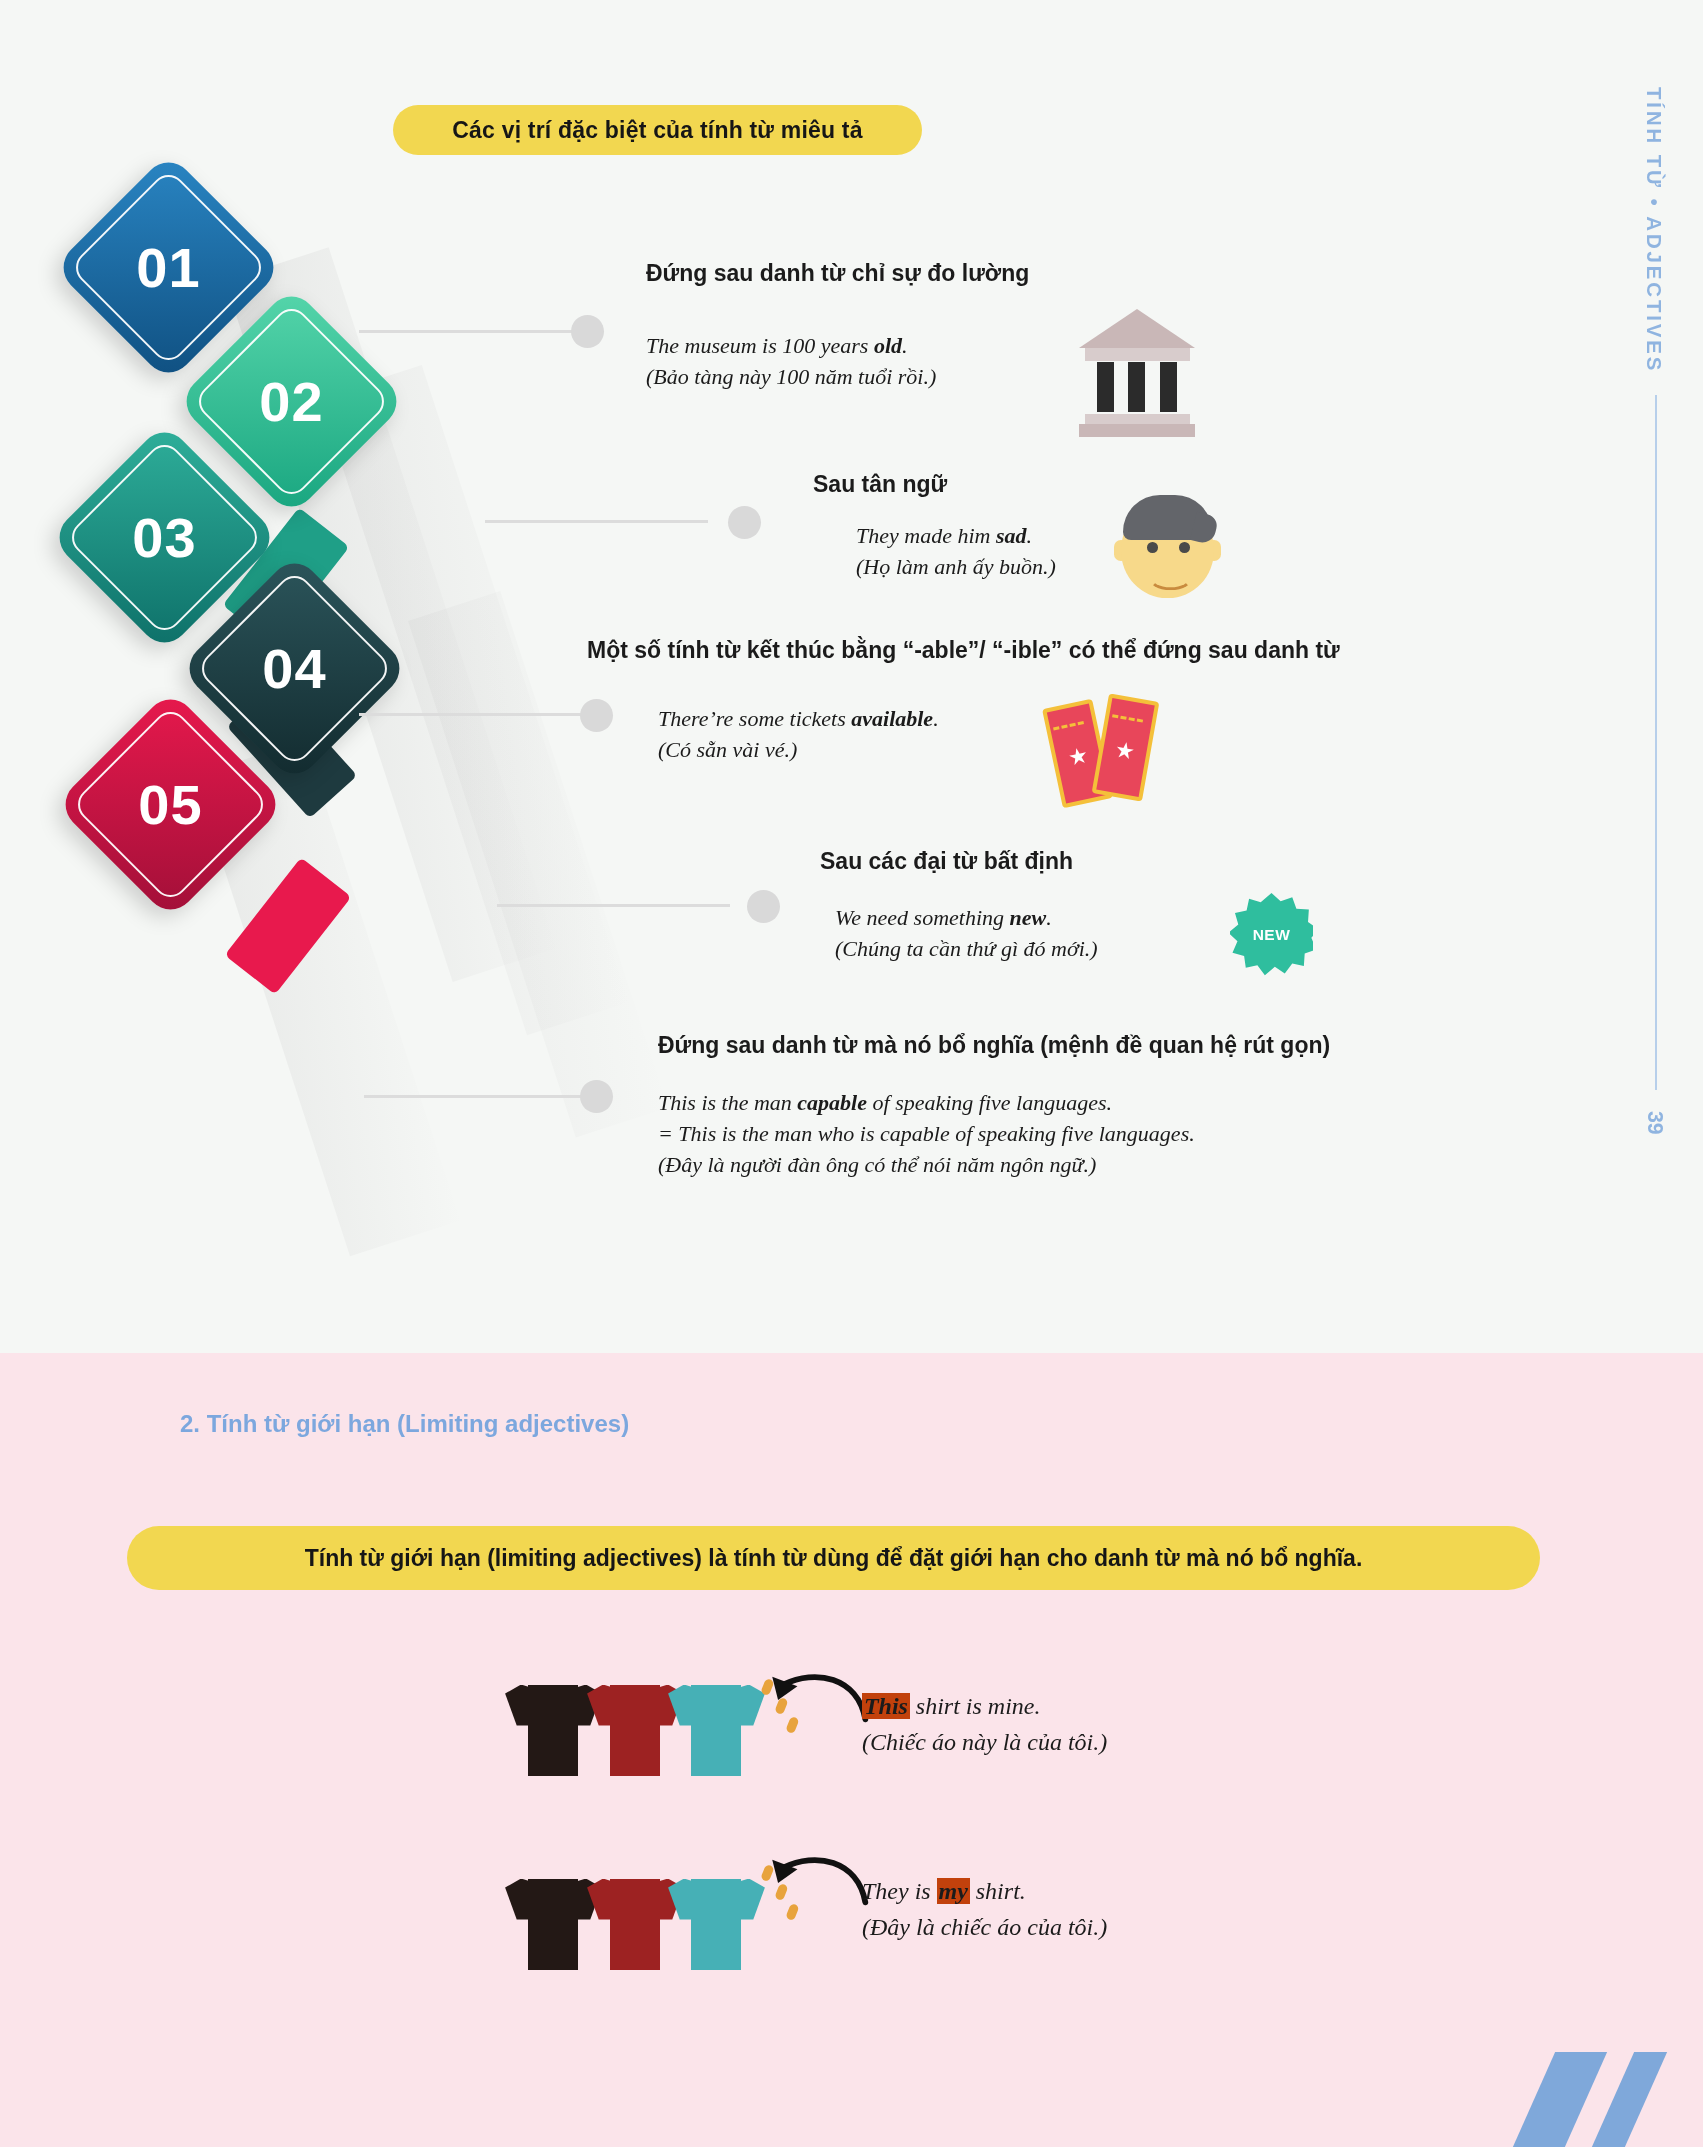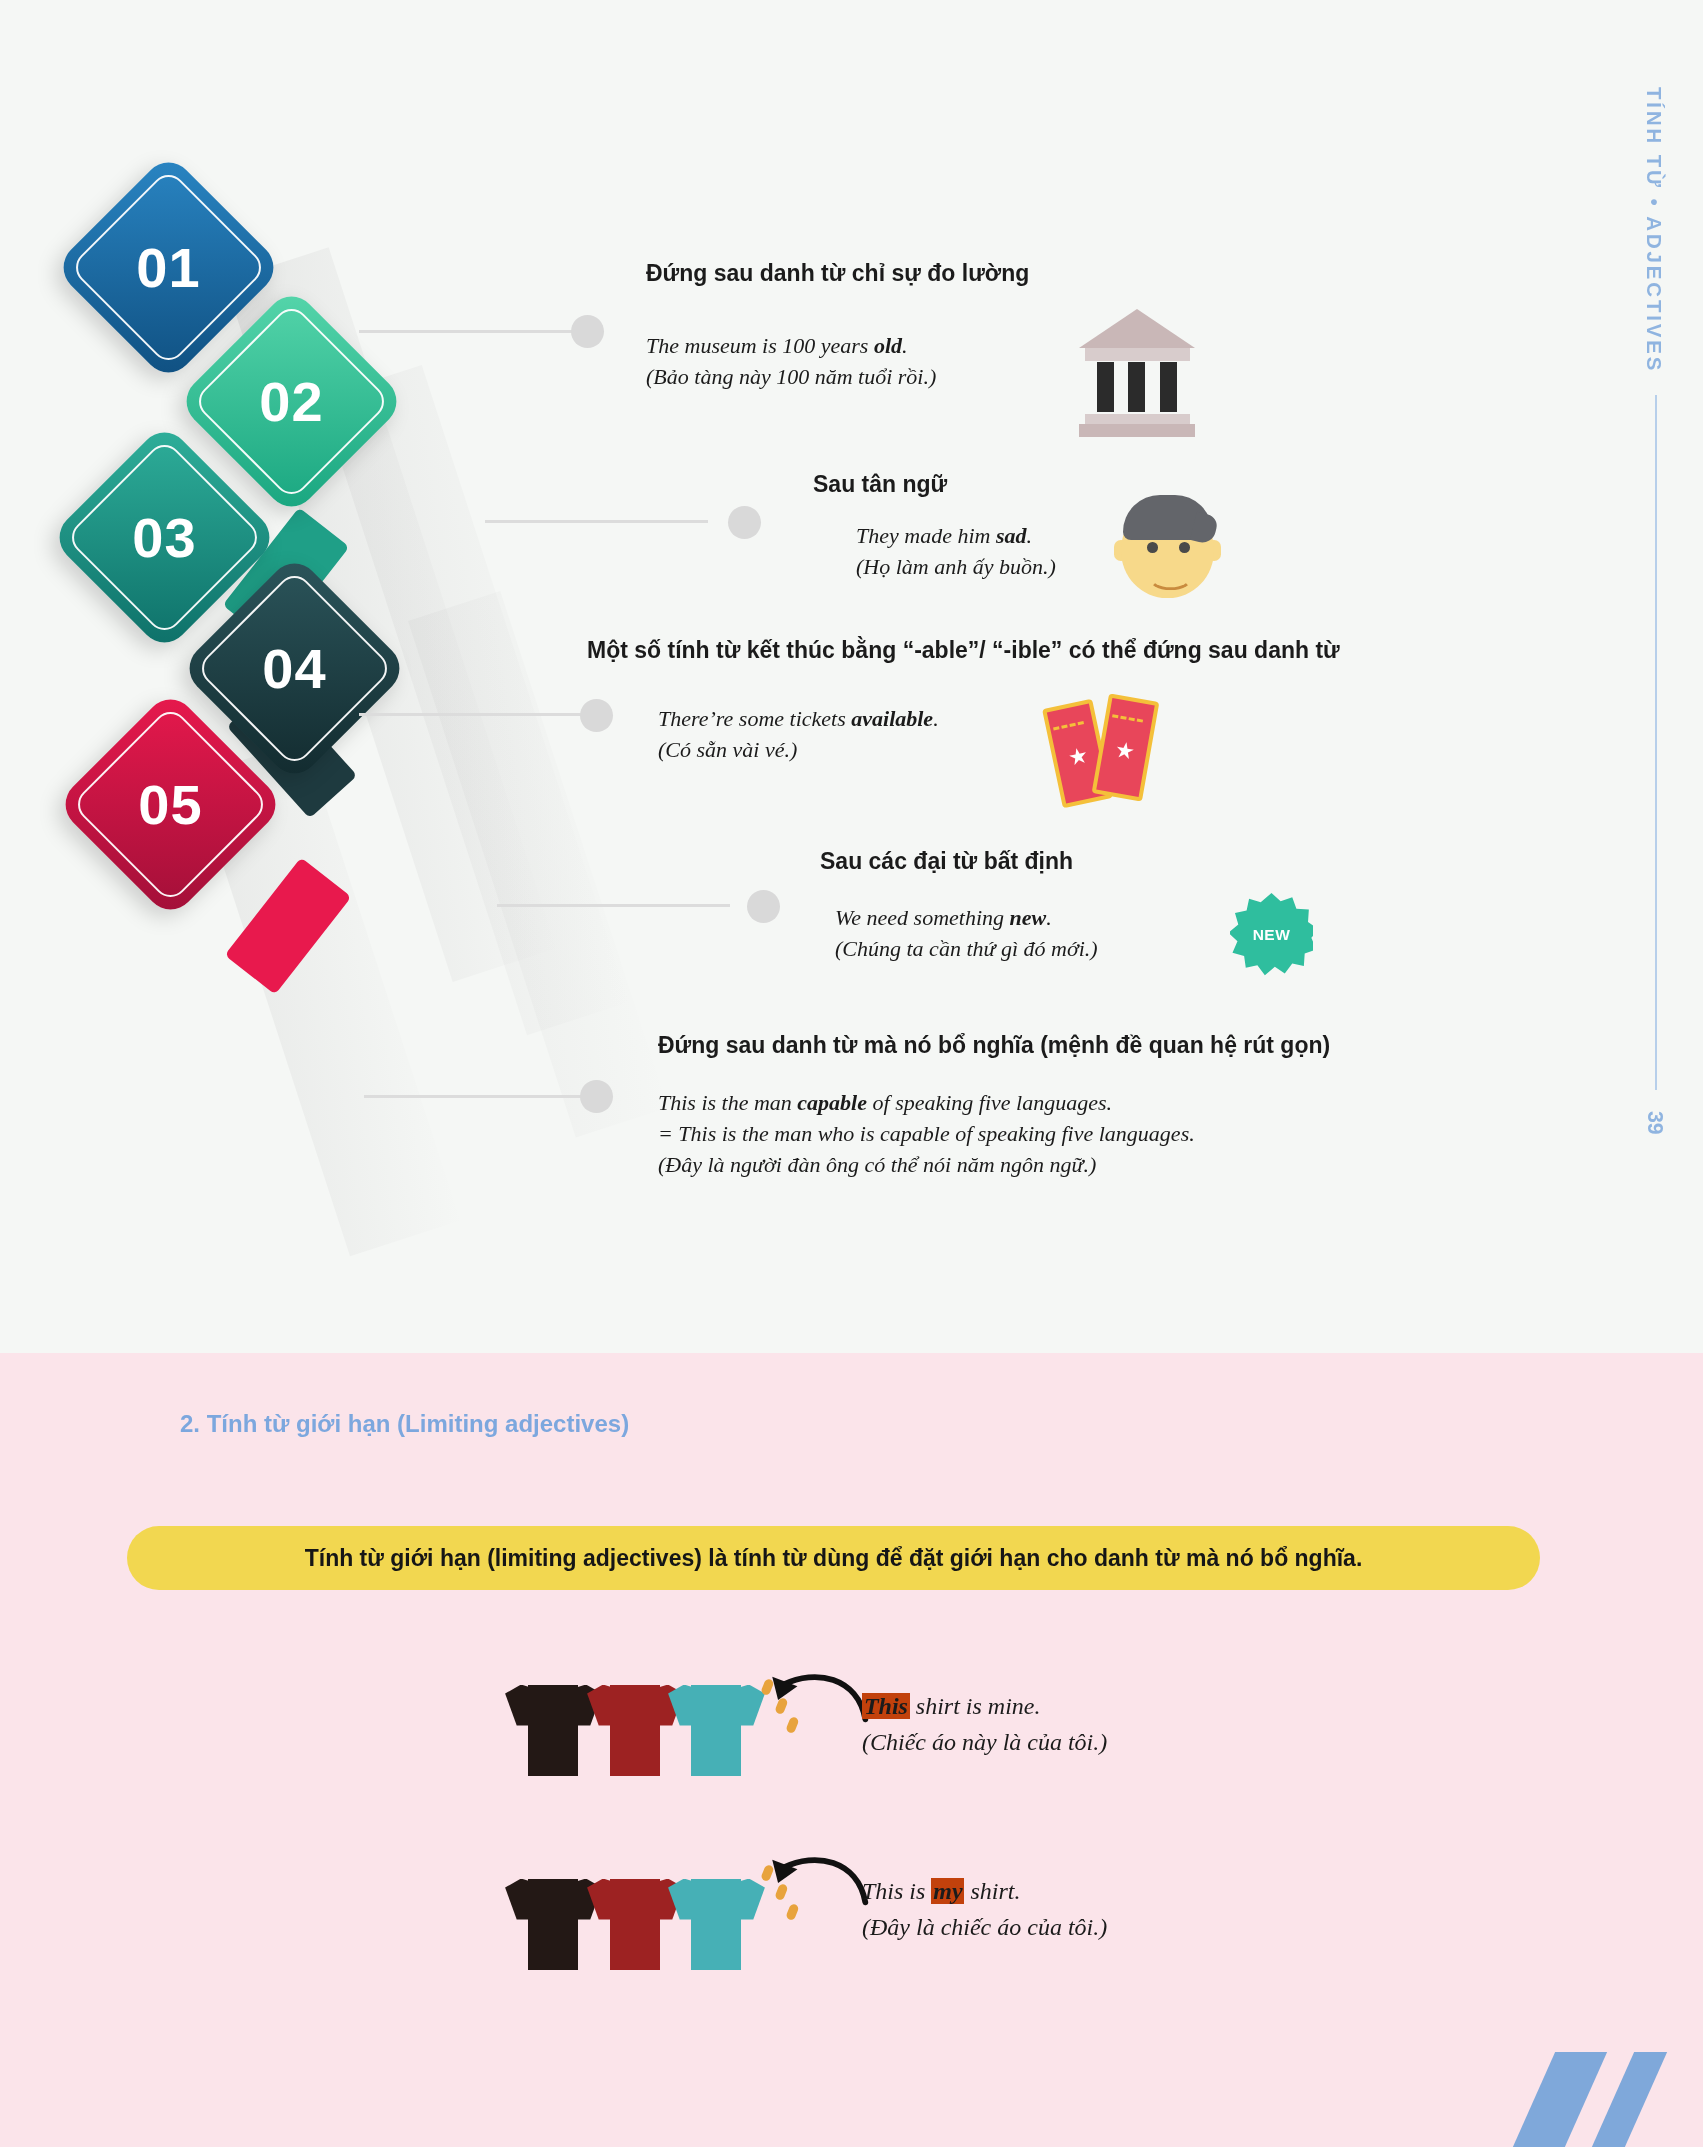--- a/index.html
+++ b/index.html
@@ -341,20 +341,23 @@
     transform: skewX(-24deg);
   }
 </style>
 </head>
 <body>
 
 <div id="page">
 
   <div class="section-top"></div>
 
+  <div class="title-pill">
+    <span class="title-pill-text">Các vị trí đặc biệt của tính từ miêu tả</span>
+  </div>
 
   <div class="chain">
 
     <div class="shadow-strip" style="left:225px; top:281px; width:109px; height:737px; transform: rotate(-18deg); opacity:.55;"></div>
     <div class="shadow-strip" style="left:320px; top:398px; width:107px; height:670px; transform: rotate(-18deg); opacity:.4;"></div>
     <div class="shadow-strip" style="left:194px; top:776px; width:116px; height:505px; transform: rotate(-18deg); opacity:.45;"></div>
     <div class="shadow-strip" style="left:408px; top:621px; width:97px; height:543px; transform: rotate(-18deg); opacity:.3;"></div>
 
     <div class="ribbon" style="left:260px; top:340px; transform: rotate(-42deg); background:#2fbe91;"></div>
     <div class="ribbon" style="left:254px; top:514px; transform: rotate(38deg); background:#1f9f87;"></div>
@@ -525,21 +528,21 @@
     </div>
     <div class="sparkle" style="left:254px; top:3.9px; transform:rotate(22deg);"></div>
     <div class="sparkle" style="left:268px; top:23px; transform:rotate(22deg);"></div>
     <div class="sparkle" style="left:279px; top:43px; transform:rotate(22deg);"></div>
   </div>
   <svg class="arrow-svg" width="126" height="78" style="left:749px; top:1842px;" viewBox="0 0 130 80">
     <path d="M120,62 C112,18 68,10 36,26" stroke="#111" stroke-width="6" fill="none" stroke-linecap="round"></path>
     <path d="M24,18 L30,42 L50,28 Z" fill="#111"></path>
   </svg>
   <div class="ex-text" style="left:862px; top:1873px;">
-    <div><span>This is </span><span class="hl">my</span><span> shirt.</span></div>
+    <div><span>They is </span><span class="hl">my</span><span> shirt.</span></div>
     <div>(Đây là chiếc áo của tôi.)</div>
   </div>
 
   <div class="logo">
     <div class="logo-bar" style="left:13.6px; width:52px; height:95px;"></div>
     <div class="logo-bar" style="left:93px; width:33px; height:95px;"></div>
   </div>
 
 </div>
 

